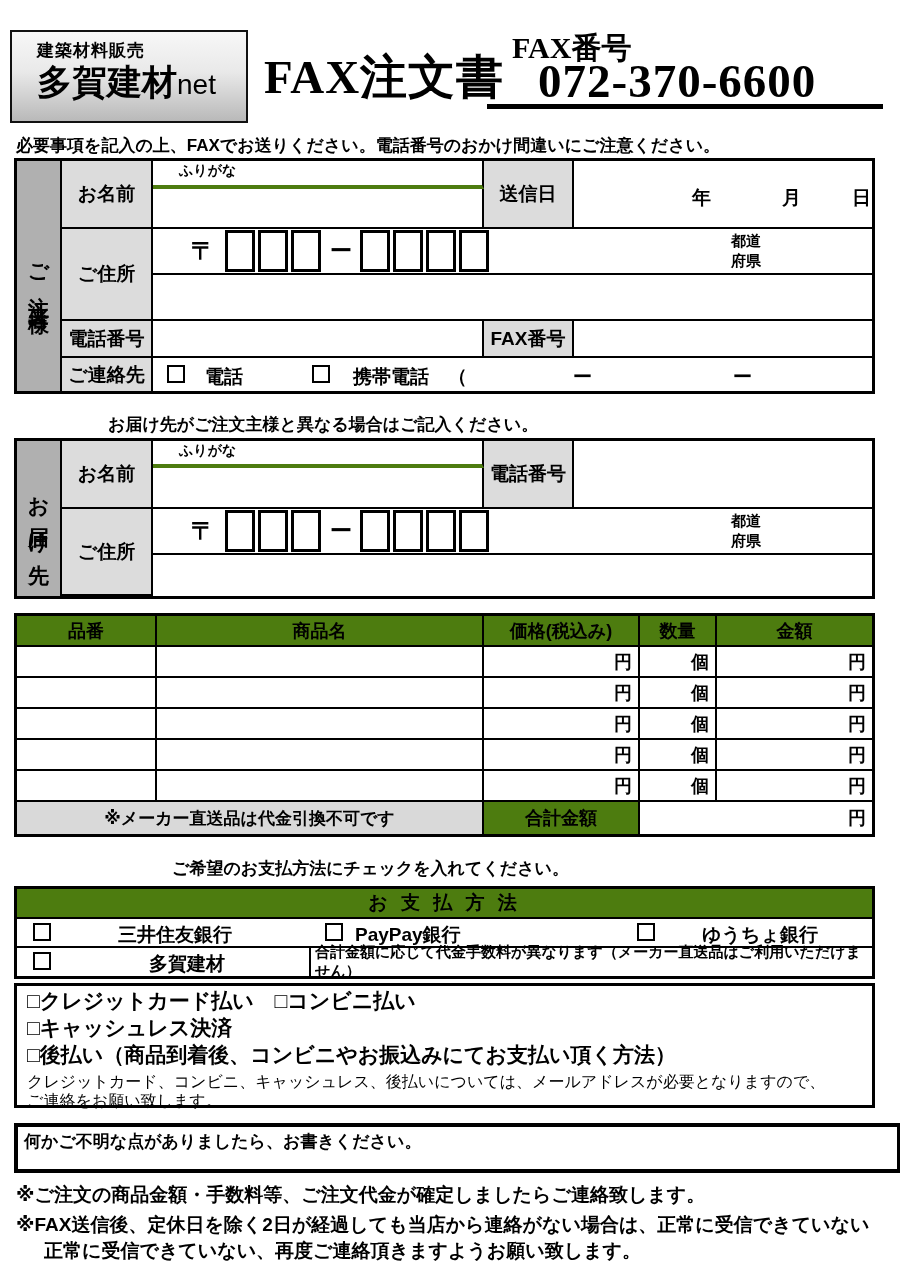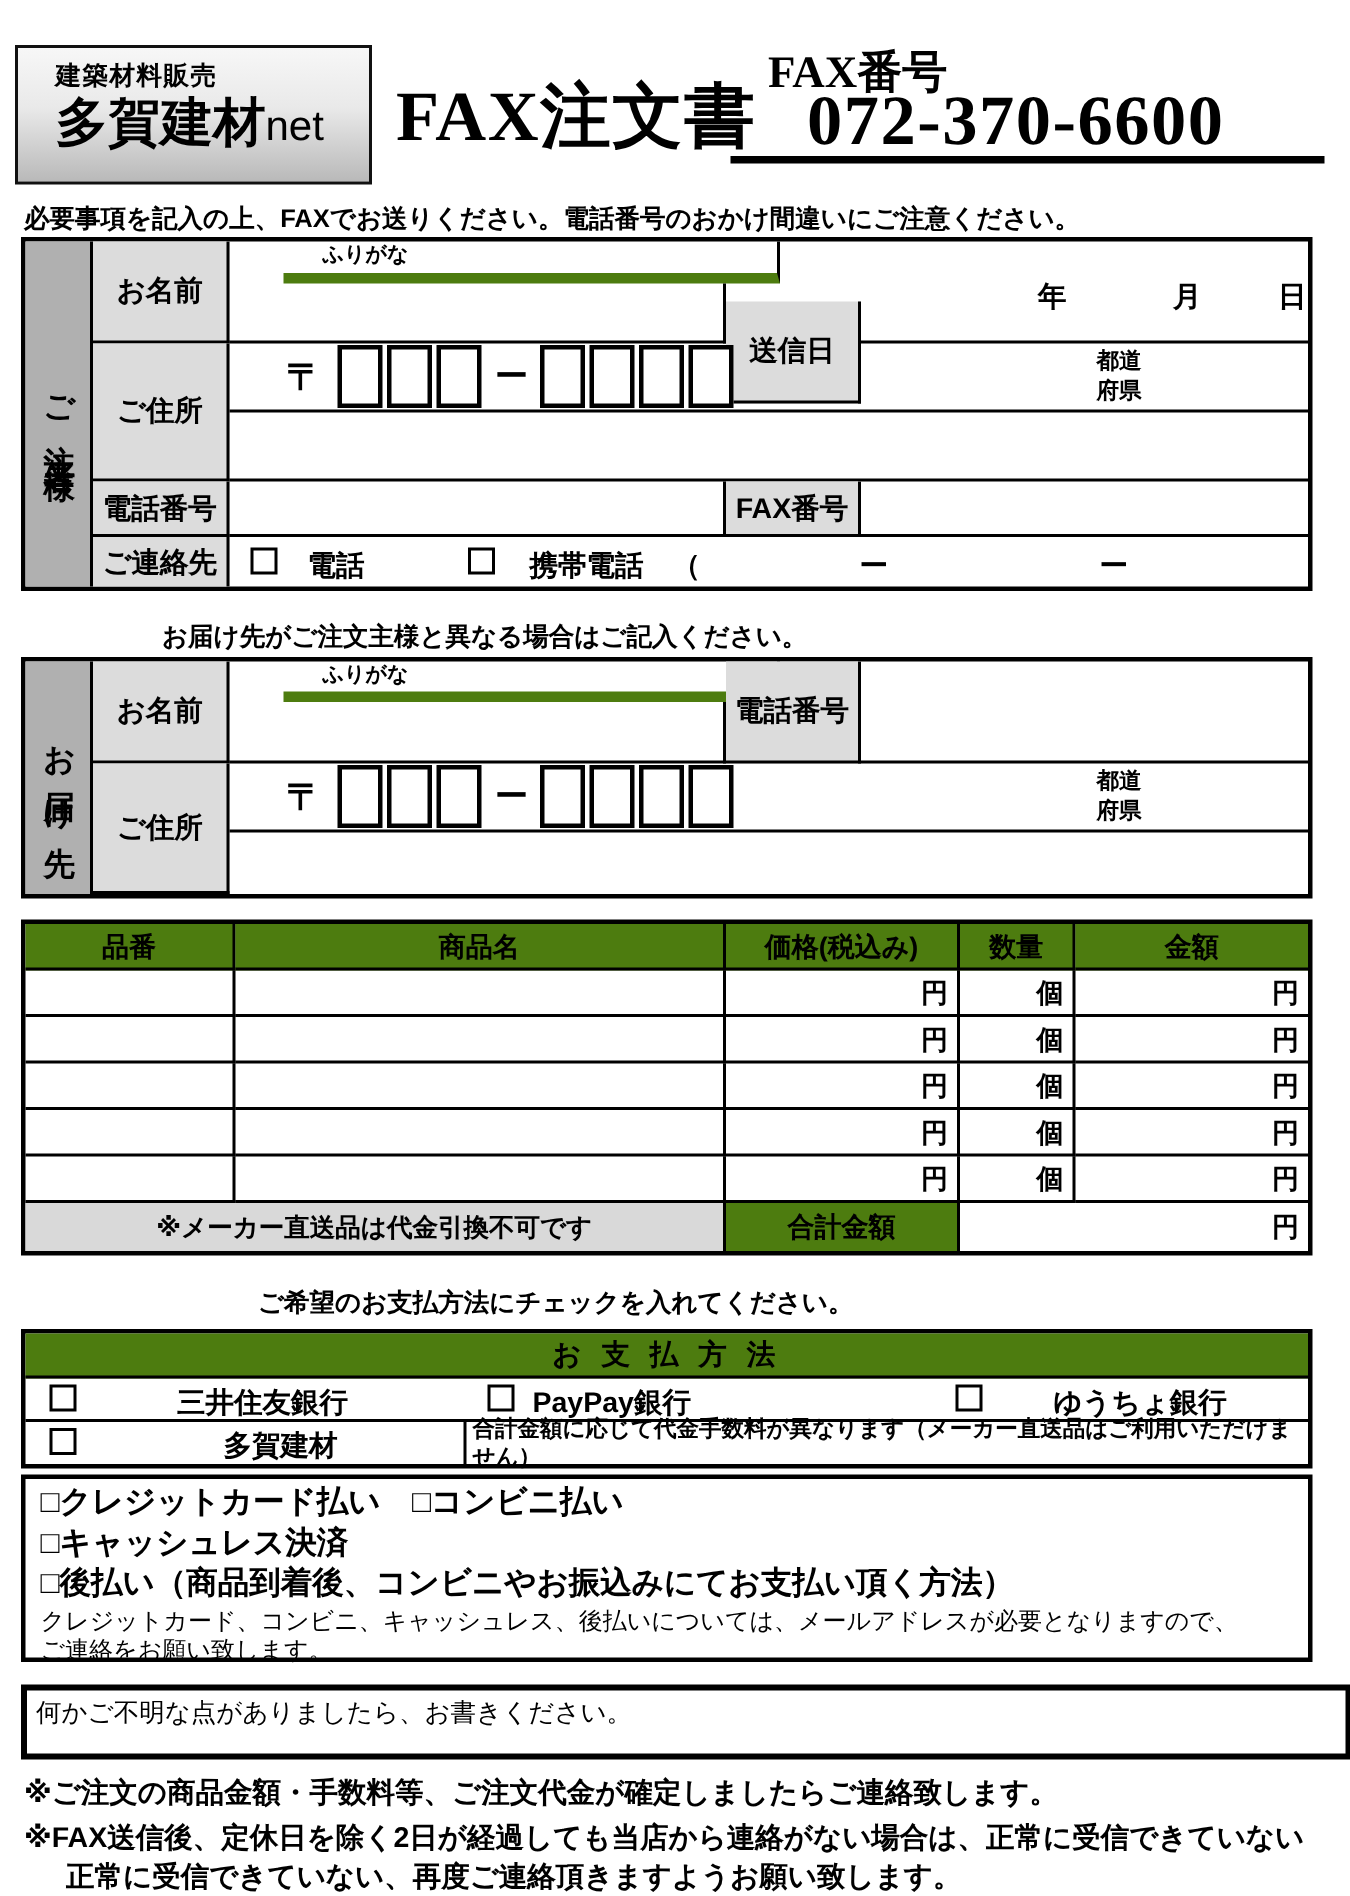--- a/index.html
+++ b/index.html
@@ -24,21 +24,21 @@
   .fax-label { left:512px; top:28px; font-size:30px; font-weight:bold; }
   .fax-number { left:538px; top:54px; font-size:47px; font-weight:bold; letter-spacing:1px; }
   .fax-underline { left:487px; top:104px; width:396px; height:5px; background:#000; }
   .instruction { left:16px; top:134px; font-size:17px; font-weight:bold; }
 
   
   .tbl { position:absolute; border:3px solid #000; background:#fff; }
   .cell { position:absolute; }
   .br2 { border-right:2px solid #000; }
   .bb2 { border-bottom:2px solid #000; }
-  .bb1 { border-bottom:7px solid #4d7c0f;margin-left:36px; }
+  .bb1 { border-bottom:4px solid #4d7c0f; }
   .graylbl { background:#dcdcdc; }
   .hdgray { background:#4d7c0f; }
   .strip { background:#b0b0b0; display:flex; align-items:center; justify-content:center; }
   .vtext { writing-mode:vertical-rl; text-orientation:upright; font-size:21px; font-weight:bold; letter-spacing:6px; }
   .lbl { font-size:19px; font-weight:bold; }
   .small-lbl { font-size:14px; font-weight:bold; }
 
   
   .postal-row { display:flex; align-items:center; }
   .pmark { font-size:24px; font-weight:bold; margin-right:10px; }
@@ -51,21 +51,21 @@
   
   .unit { font-size:18px; font-weight:bold; display:flex; align-items:center; justify-content:flex-end; padding-right:6px; }
   .head-cell { font-size:18px; font-weight:bold; }
 
   .note-line { font-size:19px; font-weight:bold; }
 
   .credit-box { left:14px; top:983px; width:861px; height:125px; border:3px solid #000; padding:2px 10px; }
   .credit-opt { font-size:21px; font-weight:bold; line-height:27px; font-family:Liberation Serif, serif; }
   .credit-note { font-size:16px; line-height:19px; font-family:"Liberation Serif","DejaVu Serif",serif; }
 
-  .question-box { left:14px; top:1123px; width:887px; height:50px; border:4px solid #000; padding:3px 6px; }
+  .question-box { left:14px; top:1123px; width:887px; height:50px; border:4px solid #000; padding:3px 6px;font-weight:bold; }
   .question-text { font-size:17px; font-family:"Liberation Serif","DejaVu Serif",serif; }
 </style>
 </head>
 <body>
 
 <div class="page">
 
   <div class="abs logo-box">
     <div class="logo-tagline">建築材料販売</div>
     <div class="logo-name"><span>多賀建材</span><span class="logo-suffix">net</span></div>
@@ -78,21 +78,21 @@
 
   <div class="tbl" style="left:14px; top:158px; width:861px; height:236px;">
     <div class="cell strip br2" style="left:0;top:0;width:45px;height:230px;">
       <span class="vtext">ご注文者様</span>
     </div>
     <div class="cell graylbl br2 bb2 ctr lbl" style="left:45px;top:0;width:91px;height:68px;">お名前</div>
     <div class="cell br2 bb1" style="left:136px;top:0;width:331px;height:28px;padding-left:26px;">
       <span class="small-lbl">ふりがな</span>
     </div>
     <div class="cell br2 bb2" style="left:136px;top:28px;width:331px;height:40px;"></div>
-    <div class="cell graylbl br2 bb2 ctr lbl" style="left:467px;top:0;width:90px;height:68px;margin-top:40px;">送信日</div>
+    <div class="cell graylbl br2 bb2 ctr lbl" style="left:467px;top:0;width:90px;height:68px;">送信日</div>
     <div class="cell bb2" style="left:557px;top:0;width:298px;height:68px;">
       <span class="abs lbl" style="left:118px;top:24px;">年</span>
       <span class="abs lbl" style="left:208px;top:24px;">月</span>
       <span class="abs lbl" style="left:278px;top:24px;">日</span>
     </div>
     <div class="cell graylbl br2 bb2 ctr lbl" style="left:45px;top:68px;width:91px;height:92px;">ご住所</div>
     <div class="cell bb2 postal-row" style="left:136px;top:68px;width:719px;height:46px;padding-left:38px;">
       <span class="pmark">〒</span>
       <span class="pbox"></span>
       <span class="pbox"></span>

